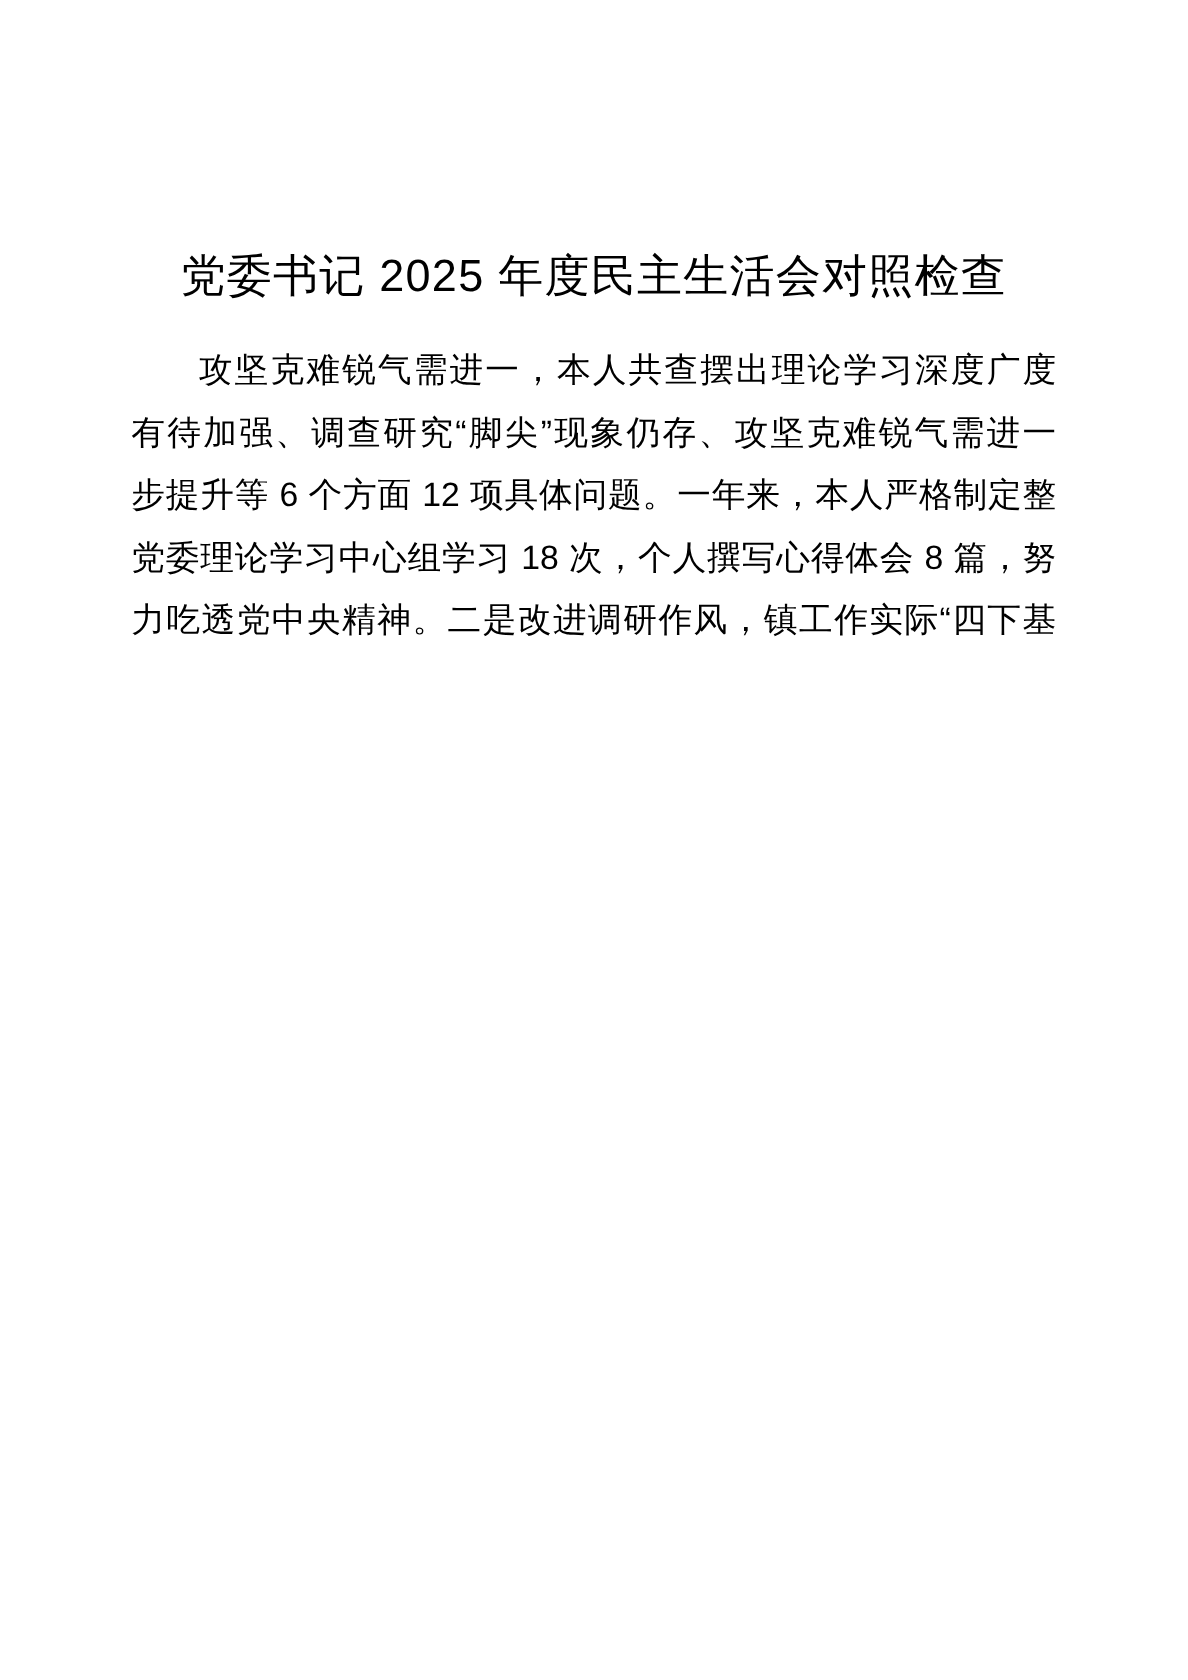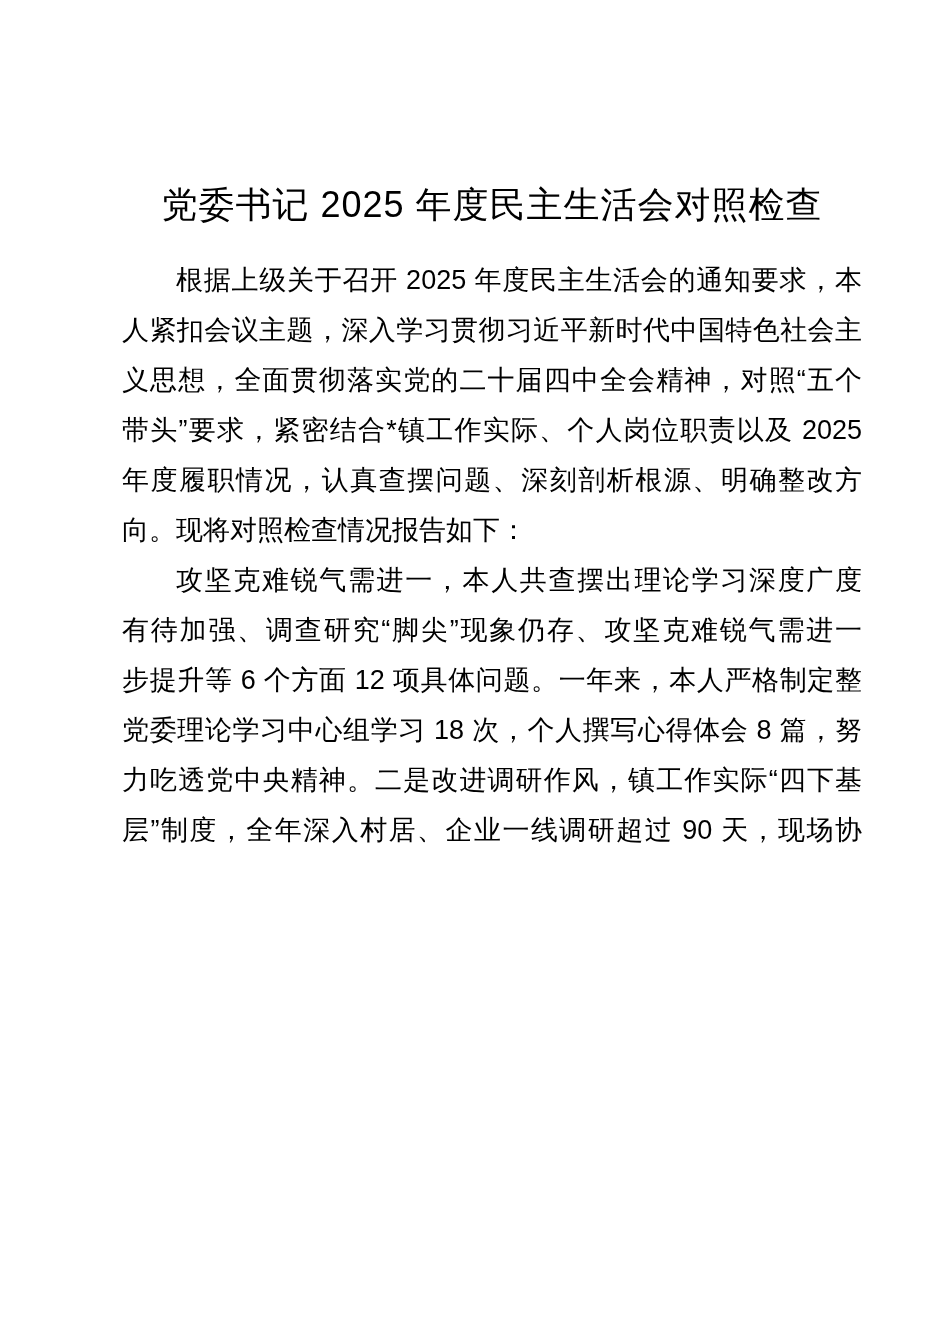--- a/index.html
+++ b/index.html
@@ -13,22 +13,21 @@
     height: 1344px;
     background: #ffffff;
     color: #000000;
     font-family: "Liberation Sans", sans-serif;
     overflow: hidden;
   }
   .doc-body {
     position: absolute;
     left: 105px;
     width: 740px;
-    top: 0;
-    margin-left: 17px;
+    top: 16px;
   }
   .doc-title {
     margin-top: 169px;
     font-size: 36px;
     line-height: 72px;
     text-align: center;
     font-weight: 500;
     letter-spacing: 1px;
   }
   .title-line {
@@ -59,34 +58,25 @@
 
 <div class="page">
   <div class="doc-body">
 
     <div class="doc-title">
       <div class="title-line">党委书记 2025 年度民主生活会对照检查</div>
     </div>
 
     <div class="text-block">
 
-      <div class="paragraph">
-        <div class="line indent">根据上级关于召开 2025 年度民主生活会的通知要求，本</div>
-        <div class="line">人紧扣会议主题，深入学习贯彻习近平新时代中国特色社会主</div>
-        <div class="line">义思想，全面贯彻落实党的二十届四中全会精神，对照“五个</div>
-        <div class="line">带头”要求，紧密结合*镇工作实际、个人岗位职责以及 2025</div>
-        <div class="line">年度履职情况，认真查摆问题、深刻剖析根源、明确整改方</div>
-        <div class="line no-stretch">向。现将对照检查情况报告如下：</div>
-      </div>
 
 
       <div class="paragraph">
         <div class="line indent">攻坚克难锐气需进一，本人共查摆出理论学习深度广度</div>
         <div class="line">有待加强、调查研究“脚尖”现象仍存、攻坚克难锐气需进一</div>
         <div class="line">步提升等 6 个方面 12 项具体问题。一年来，本人严格制定整</div>
         <div class="line">党委理论学习中心组学习 18 次，个人撰写心得体会 8 篇，努</div>
         <div class="line">力吃透党中央精神。二是改进调研作风，镇工作实际“四下基</div>
-        <div class="line">层”制度，全年深入村居、企业一线调研超过 90 天，现场协</div>
       </div>
 
     </div>
   </div>
 </div>
 
 </body></html>

